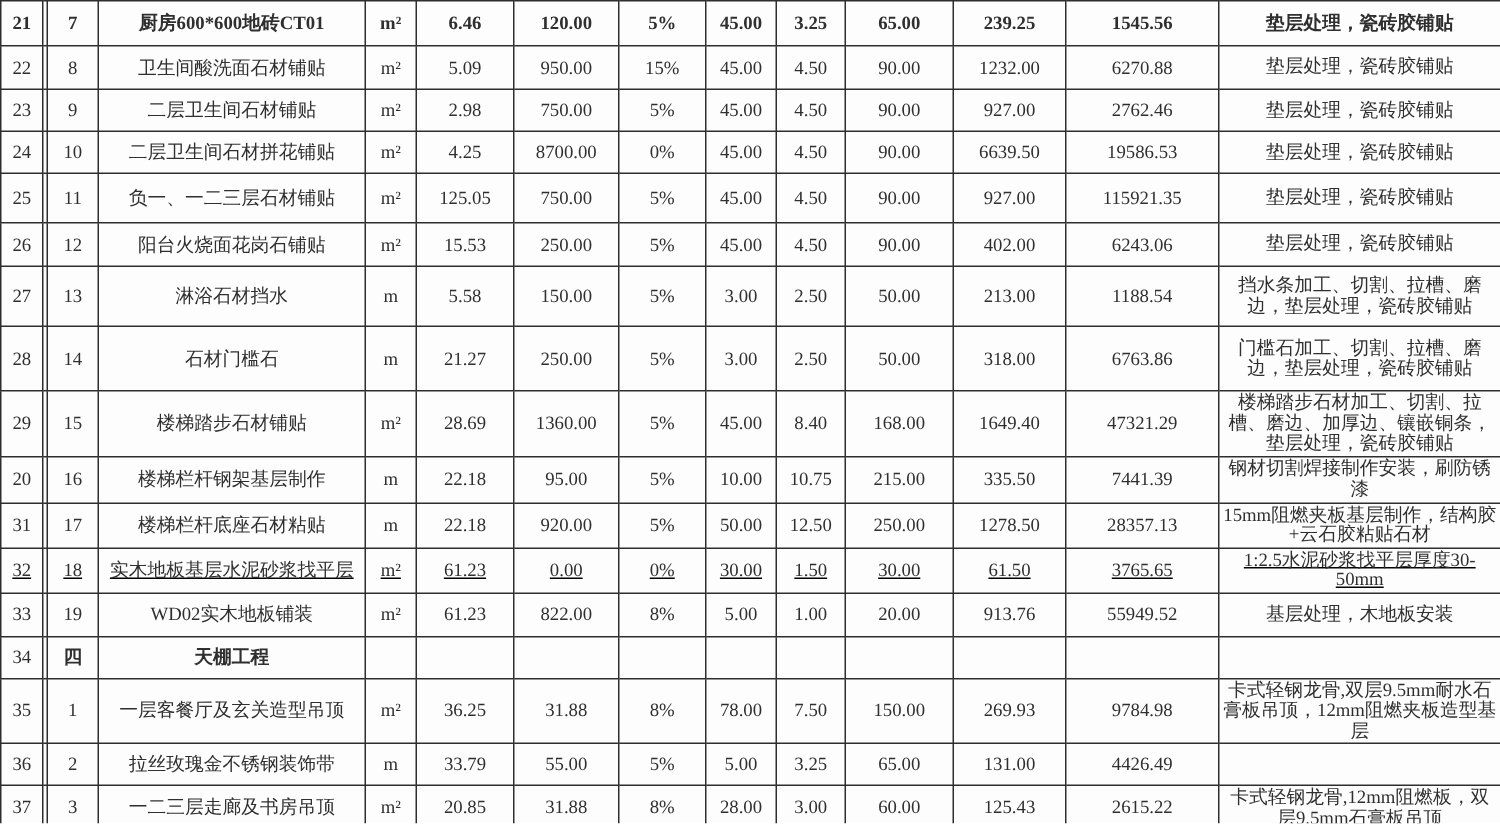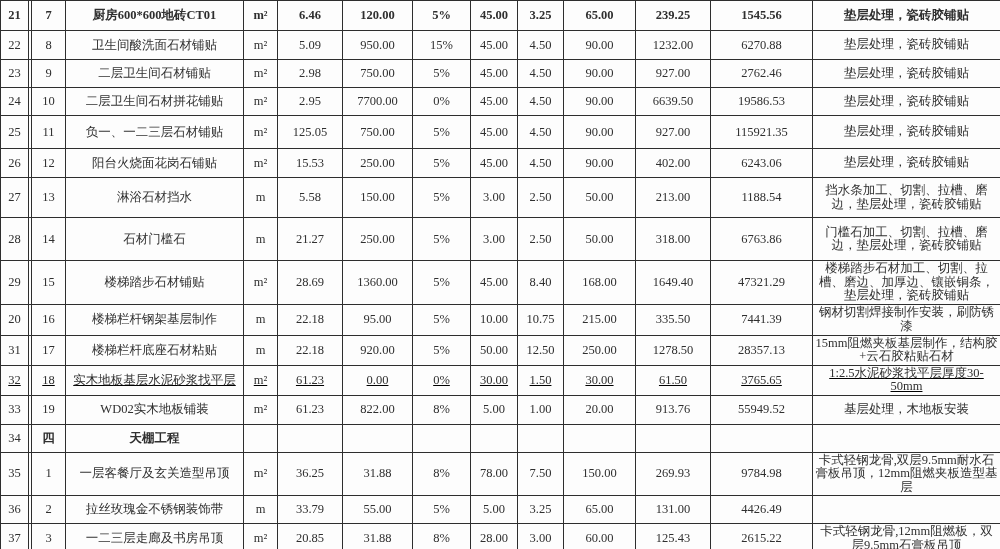--- a/index.html
+++ b/index.html
@@ -103,22 +103,22 @@
           <td class="c-comp">927.00</td>
           <td class="c-total">2762.46</td>
           <td class="c-remarks">垫层处理，瓷砖胶铺贴</td>
         </tr>
         <tr style="height: 28px;">
           <td class="rownum">24</td>
           <td class="gap"></td>
           <td class="c-serial">10</td>
           <td class="c-desc">二层卫生间石材拼花铺贴</td>
           <td class="c-unit">m²</td>
-          <td class="c-qty">2.95</td>
-          <td class="c-price">7700.00</td>
+          <td class="c-qty">4.25</td>
+          <td class="c-price">8700.00</td>
           <td class="c-pct">0%</td>
           <td class="c-aux">45.00</td>
           <td class="c-labor">4.50</td>
           <td class="c-laborsum">90.00</td>
           <td class="c-comp">6639.50</td>
           <td class="c-total">19586.53</td>
           <td class="c-remarks">垫层处理，瓷砖胶铺贴</td>
         </tr>
         <tr style="height: 33px;">
           <td class="rownum">25</td>

